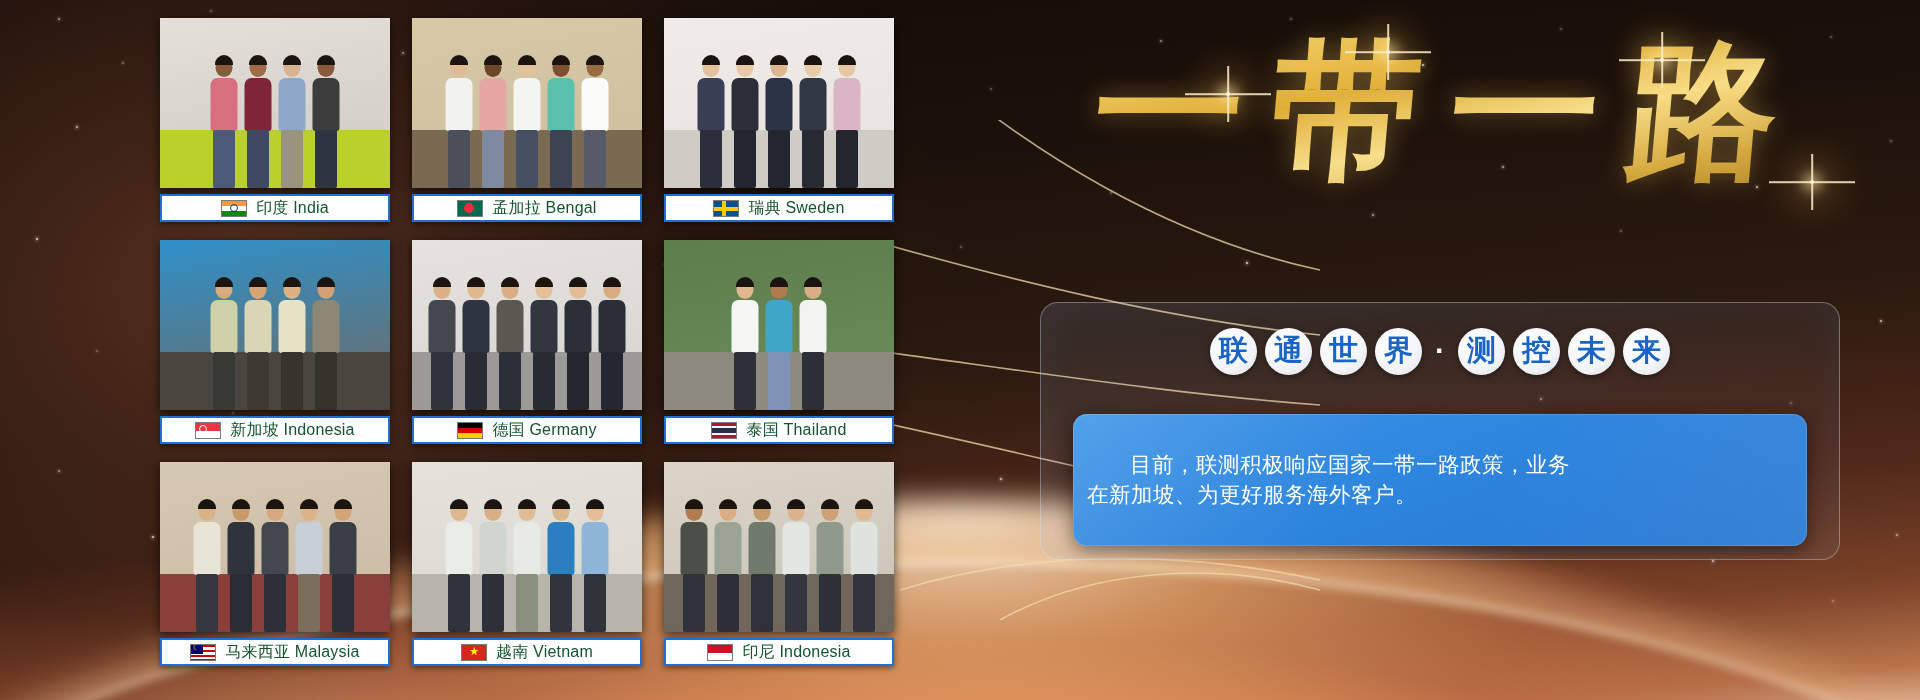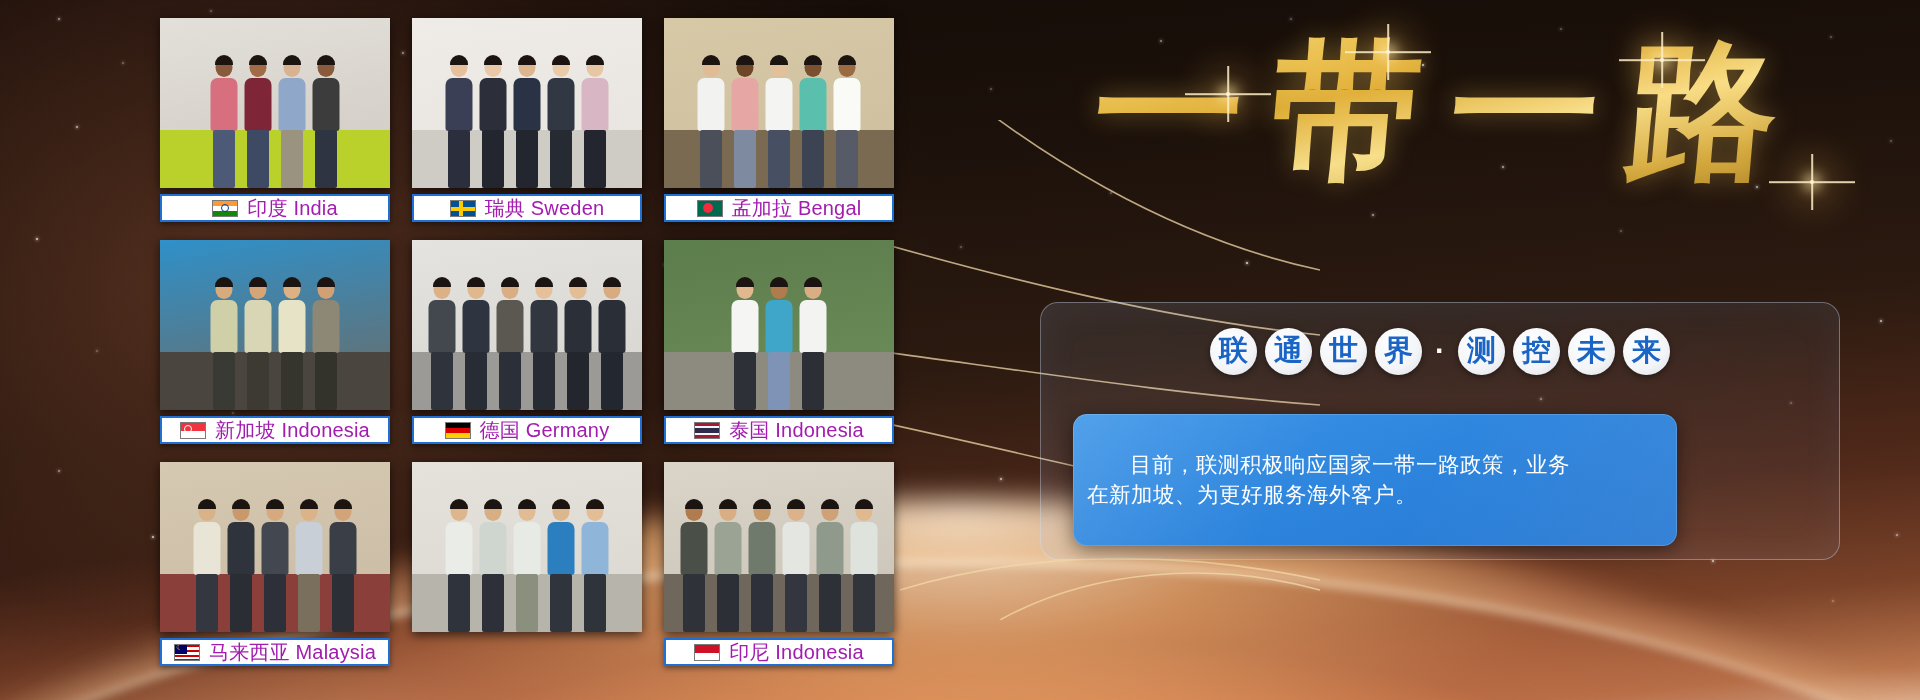--- a/index.html
+++ b/index.html
@@ -127,22 +127,22 @@
     box-shadow: 0 2px 6px rgba(0,0,0,.5);
   }
   .cap-flag {
     width: 26px; height: 17px;
     border: 1px solid #7a7a7a;
     position: relative;
     overflow: hidden;
     flex: 0 0 auto;
   }
   .cap-text {
-    font-size: 20px;
-    color: #a21caf;
+    font-size: 16px;
+    color: #14532d;
     white-space: nowrap;
     letter-spacing: .2px;
     font-family: "Liberation Sans", "DejaVu Sans", sans-serif;
   }
 
   
   .f-india   { background: linear-gradient(#ff9933 33.3%, #fff 33.3% 66.6%, #138808 66.6%); }
   .f-india::after { content:''; position:absolute; left:50%; top:50%; transform:translate(-50%,-50%);
                     width:6px; height:6px; border:1px solid #0a3d8f; border-radius:50%; }
   .f-bengal  { background:#006a4e; }
@@ -232,21 +232,21 @@
     box-shadow: 0 2px 6px rgba(0,0,0,.4);
   }
   .slogan .sg-dot {
     width: 20px; text-align: center;
     color: #ffffff; font-size: 30px; font-weight: 700; line-height: 1;
   }
 
   .textbox {
     position: absolute;
     left: 1073px; top: 414px;
-    width: 604px; height: 132px;
+    width: 734px; height: 132px;
     border-radius: 14px;
     background:
       linear-gradient(118deg, rgba(255,255,255,.10) 0%, rgba(255,255,255,0) 38%),
       linear-gradient(300deg, rgba(255,255,255,.08) 0%, rgba(255,255,255,0) 42%),
       linear-gradient(160deg, #3e96e8 0%, #2e85dd 48%, #2577d2 100%);
     box-shadow: 0 4px 18px rgba(0,0,0,.45), inset 0 0 0 1px rgba(255,255,255,.16);
     padding: 6px 16px 6px 14px;
     display: flex;
     flex-direction: column;
     justify-content: center;
@@ -371,20 +371,62 @@
             </div>
           </div>
         </div>
         <div class="caption">
           <div class="cap-flag f-india"></div>
           <span class="cap-text">印度 India</span>
         </div>
       </div>
       <div class="cell">
         <div class="photo">
+          <div class="ph-bg" style="background: linear-gradient(170deg, rgb(215, 201, 166) 0%, rgb(205, 191, 159) 100%);"></div>
+          <div class="ph-floor" style="background: rgb(122, 106, 82);"></div>
+          <div class="figs">
+            <div class="fig">
+              <div class="head" style="background:#e0bb96"></div>
+              <div class="hair"></div>
+              <div class="torso" style="background:#f2f2f0"></div>
+              <div class="legs" style="background:#4a4f5a"></div>
+            </div>
+            <div class="fig">
+              <div class="head" style="background:#6d4628"></div>
+              <div class="hair"></div>
+              <div class="torso" style="background:#e5a6a4"></div>
+              <div class="legs" style="background:#7d8aa0"></div>
+            </div>
+            <div class="fig">
+              <div class="head" style="background:#e2c09a"></div>
+              <div class="hair"></div>
+              <div class="torso" style="background:#f4f4f2"></div>
+              <div class="legs" style="background:#465062"></div>
+            </div>
+            <div class="fig">
+              <div class="head" style="background:#7a5030"></div>
+              <div class="hair"></div>
+              <div class="torso" style="background:#5bbfae"></div>
+              <div class="legs" style="background:#3c4454"></div>
+            </div>
+            <div class="fig">
+              <div class="head" style="background:#9a6a42"></div>
+              <div class="hair"></div>
+              <div class="torso" style="background:#fafaf7"></div>
+              <div class="legs" style="background:#565b67"></div>
+            </div>
+          </div>
+        </div>
+        <div class="caption">
+          <div class="cap-flag f-bengal"></div>
+          <span class="cap-text">孟加拉 Bengal</span>
+        </div>
+      </div>
+      <div class="cell">
+        <div class="photo">
           <div class="ph-bg" style="background: linear-gradient(170deg, rgb(239, 236, 231) 0%, rgb(231, 228, 223) 100%);"></div>
           <div class="ph-floor" style="background: rgb(207, 204, 198);"></div>
           <div class="figs">
             <div class="fig">
               <div class="head" style="background:#e4c09c"></div>
               <div class="hair"></div>
               <div class="torso" style="background:#3a3f55"></div>
               <div class="legs" style="background:#2b2f3d"></div>
             </div>
             <div class="fig">
@@ -413,62 +455,20 @@
             </div>
           </div>
         </div>
         <div class="caption">
           <div class="cap-flag f-sweden"></div>
           <span class="cap-text">瑞典 Sweden</span>
         </div>
       </div>
       <div class="cell">
         <div class="photo">
-          <div class="ph-bg" style="background: linear-gradient(170deg, rgb(215, 201, 166) 0%, rgb(205, 191, 159) 100%);"></div>
-          <div class="ph-floor" style="background: rgb(122, 106, 82);"></div>
-          <div class="figs">
-            <div class="fig">
-              <div class="head" style="background:#e0bb96"></div>
-              <div class="hair"></div>
-              <div class="torso" style="background:#f2f2f0"></div>
-              <div class="legs" style="background:#4a4f5a"></div>
-            </div>
-            <div class="fig">
-              <div class="head" style="background:#6d4628"></div>
-              <div class="hair"></div>
-              <div class="torso" style="background:#e5a6a4"></div>
-              <div class="legs" style="background:#7d8aa0"></div>
-            </div>
-            <div class="fig">
-              <div class="head" style="background:#e2c09a"></div>
-              <div class="hair"></div>
-              <div class="torso" style="background:#f4f4f2"></div>
-              <div class="legs" style="background:#465062"></div>
-            </div>
-            <div class="fig">
-              <div class="head" style="background:#7a5030"></div>
-              <div class="hair"></div>
-              <div class="torso" style="background:#5bbfae"></div>
-              <div class="legs" style="background:#3c4454"></div>
-            </div>
-            <div class="fig">
-              <div class="head" style="background:#9a6a42"></div>
-              <div class="hair"></div>
-              <div class="torso" style="background:#fafaf7"></div>
-              <div class="legs" style="background:#565b67"></div>
-            </div>
-          </div>
-        </div>
-        <div class="caption">
-          <div class="cap-flag f-bengal"></div>
-          <span class="cap-text">孟加拉 Bengal</span>
-        </div>
-      </div>
-      <div class="cell">
-        <div class="photo">
           <div class="ph-bg" style="background: linear-gradient(170deg, rgb(47, 144, 201) 0%, rgb(111, 106, 98) 100%);"></div>
           <div class="ph-floor" style="background: rgb(74, 70, 63);"></div>
           <div class="figs">
             <div class="fig">
               <div class="head" style="background:#d8ab7f"></div>
               <div class="hair"></div>
               <div class="torso" style="background:#cfcfa8"></div>
               <div class="legs" style="background:#3a3a34"></div>
             </div>
             <div class="fig">
@@ -564,21 +564,21 @@
             <div class="fig">
               <div class="head" style="background:#d9ae84"></div>
               <div class="hair"></div>
               <div class="torso" style="background:#f3f3f1"></div>
               <div class="legs" style="background:#2d2f36"></div>
             </div>
           </div>
         </div>
         <div class="caption">
           <div class="cap-flag f-thailand"></div>
-          <span class="cap-text">泰国 Indonesia</span>
+          <span class="cap-text">泰国 Thailand</span>
         </div>
       </div>
       <div class="cell">
         <div class="photo">
           <div class="ph-bg" style="background: linear-gradient(170deg, rgb(214, 201, 178) 0%, rgb(200, 185, 162) 100%);"></div>
           <div class="ph-floor" style="background: rgb(138, 63, 58);"></div>
           <div class="figs">
             <div class="fig">
               <div class="head" style="background:#dab287"></div>
               <div class="hair"></div>
@@ -645,20 +645,24 @@
               <div class="torso" style="background:#2b7fbf"></div>
               <div class="legs" style="background:#30343c"></div>
             </div>
             <div class="fig">
               <div class="head" style="background:#e2bd96"></div>
               <div class="hair"></div>
               <div class="torso" style="background:#8fb6d8"></div>
               <div class="legs" style="background:#2f333a"></div>
             </div>
           </div>
+        </div>
+        <div class="caption">
+          <div class="cap-flag f-vietnam"></div>
+          <span class="cap-text">越南 Vietnam</span>
         </div>
       </div>
       <div class="cell">
         <div class="photo">
           <div class="ph-bg" style="background: linear-gradient(170deg, rgb(219, 213, 201) 0%, rgb(201, 194, 182) 100%);"></div>
           <div class="ph-floor" style="background: rgb(111, 103, 92);"></div>
           <div class="figs">
             <div class="fig">
               <div class="head" style="background:#b07c4e"></div>
               <div class="hair"></div>

